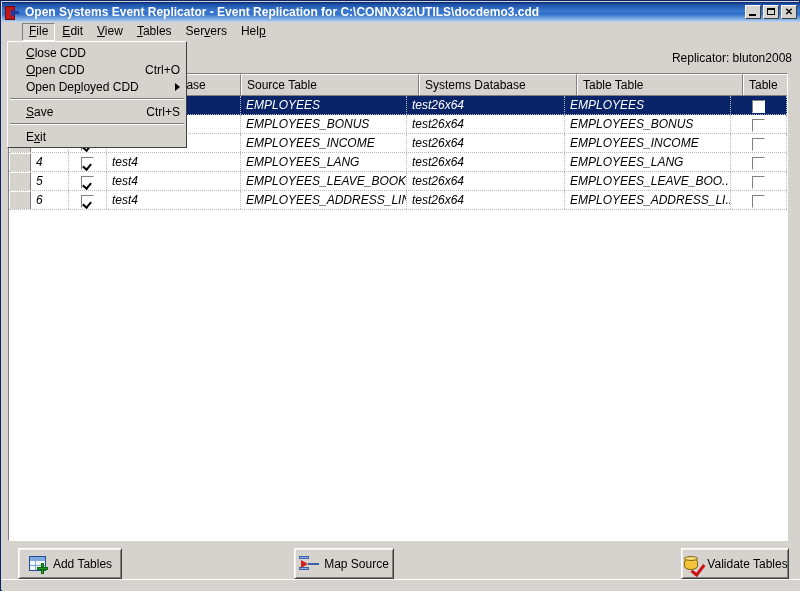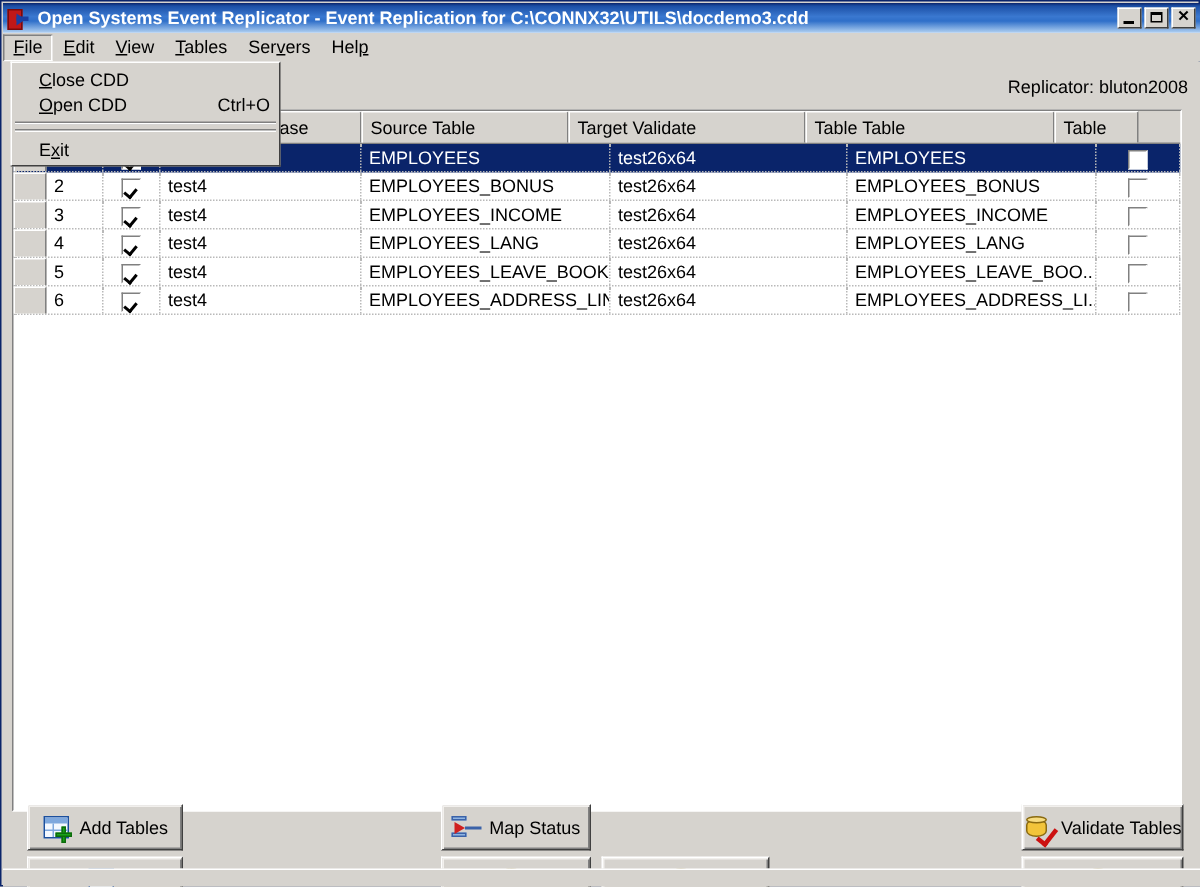--- a/index.html
+++ b/index.html
@@ -58,21 +58,21 @@
     font-family:"Liberation Sans", sans-serif;
   }
   .titlebtn .gl{position:absolute;left:0;right:0;top:0;bottom:0;}
   .tb-min .gl:after{content:"";position:absolute;left:3px;bottom:2px;width:7px;height:2px;background:#000;}
   .tb-max .gl:after{content:"";position:absolute;left:3px;top:2px;width:8px;height:7px;border:1px solid #000;border-top-width:2px;box-sizing:border-box;}
   .tb-close .gl{font-weight:bold;font-size:10px;line-height:12px;}
   
   #menubar{
     position:absolute;left:1px;top:21px;width:798px;height:19px;
     background:#d6d3ce;display:flex;align-items:center;
-    padding-left:0;box-sizing:border-box;
+    padding-left:20px;box-sizing:border-box;
   }
   .menu-item{
     padding:2px 7px 3px 7px;font-size:12px;color:#000;white-space:nowrap;
     line-height:13px;
   }
   .menu-item.open{
     background:#d6d3ce;
     border:1px solid;
     border-color:#808080 #ffffff #ffffff #808080;
     padding:1px 6px 2px 6px;
@@ -118,20 +118,21 @@
     border-right:1px solid #808080;
     border-top:1px solid #ffffff;
     border-left:1px solid #ffffff;
     font-size:12px;line-height:20px;color:#000;
     padding-left:5px;white-space:nowrap;overflow:hidden;
     flex:0 0 auto;
   }
   .grid-row{
     display:flex;height:19px;box-sizing:border-box;
     border-bottom:1px dotted #b9b9b9;
+    font-style:italic;
   }
   .grid-row.selected{background:#0a246a;color:#ffffff;}
   .gcell{
     box-sizing:border-box;
     border-right:1px dotted #b9b9b9;
     font-size:12px;line-height:18px;
     padding-left:5px;white-space:nowrap;overflow:hidden;
     flex:0 0 auto;
   }
   .gcell.rowhdr{
@@ -149,21 +150,21 @@
     position:relative;vertical-align:middle;margin-top:2px;
   }
   .cbx.checked:after{
     content:"";position:absolute;left:2px;top:4px;width:4px;height:6px;
     border:solid #000;border-width:0 2px 2px 0;
     transform:rotate(40deg);
   }
   .cbx.big{width:13px;height:13px;}
   
   #buttonpanel{
-    position:absolute;left:2px;top:492px;width:794px;height:44px;
+    position:absolute;left:2px;top:504px;width:794px;height:44px;
   }
   .btn{
     position:absolute;box-sizing:border-box;
     background:#d6d3ce;
     border:1px solid;
     border-color:#ffffff #404040 #404040 #ffffff;
     display:flex;align-items:center;justify-content:center;
     font-size:12px;color:#000;
     box-shadow:inset 1px 1px 0 #f2f0ed, inset -1px -1px 0 #808080;
   }
@@ -260,22 +261,22 @@
     </div>
 
     <div id="controller-label">Replicator: bluton2008</div>
 
     <div id="grid">
       <div id="grid-header">
         <div class="hcell" style="width:22px"></div>
         <div class="hcell" style="width:38px"></div>
         <div class="hcell" style="width:38px"></div>
         <div class="hcell" style="width:134px">Source Database</div>
-        <div class="hcell" style="width:138px">Source Table</div>
-        <div class="hcell" style="width:158px">Target Validate</div>
+        <div class="hcell" style="width:178px">Source Table</div>
+        <div class="hcell" style="width:158px">Systems Database</div>
         <div class="hcell" style="width:166px">Table Table</div>
         <div class="hcell" style="width:56px">Table</div>
       </div>
       <div id="grid-body">
           <div class="grid-row selected">
             <div class="gcell rowhdr" style="width: 22px;"></div>
             <div class="gcell" style="width: 38px;">1</div>
             <div class="gcell center" style="width: 38px;"><span class="cbx big checked"></span></div>
             <div class="gcell" style="width: 134px;">test4</div>
             <div class="gcell" style="width: 166px;">EMPLOYEES</div>
@@ -360,21 +361,21 @@
 
       <div class="btn" style="left:290px;top:3px;width:100px;height:31px;">
         <span class="ico">
           <span class="ico-map">
             <i class="mb mb1"></i>
               <i class="mb mb2"></i>
               <i class="marrow"></i>
               <i class="mline"></i>
           </span>
         </span>
-        <span class="lbl">Map Status</span>
+        <span class="lbl">Map Source</span>
       </div>
 
       <div class="btn" style="left:290px;top:38px;width:100px;height:31px;">
         <span class="ico">
           <span class="ico-db">
               <i class="top"></i>
             </span>
 
         </span>
 
@@ -418,20 +419,28 @@
   <div id="bottombar"></div>
 
   <div id="file-menu">
       <div class="dd-item">
         <span><u>C</u>lose CDD</span>
       </div>
       <div class="dd-item">
         <span><u>O</u>pen CDD</span>
         <span class="acc">Ctrl+O</span>
       </div>
+      <div class="dd-item">
+        <span>Open De<u>p</u>loyed CDD</span>
+        <span class="dd-arrow"></span>
+      </div>
       <div class="dd-sep"></div>
+      <div class="dd-item">
+        <span><u>S</u>ave</span>
+        <span class="acc">Ctrl+S</span>
+      </div>
       <div class="dd-sep"></div>
       <div class="dd-item">
         <span>E<u>x</u>it</span>
       </div>
     </div>
 
 </div>
 
 </body></html>

